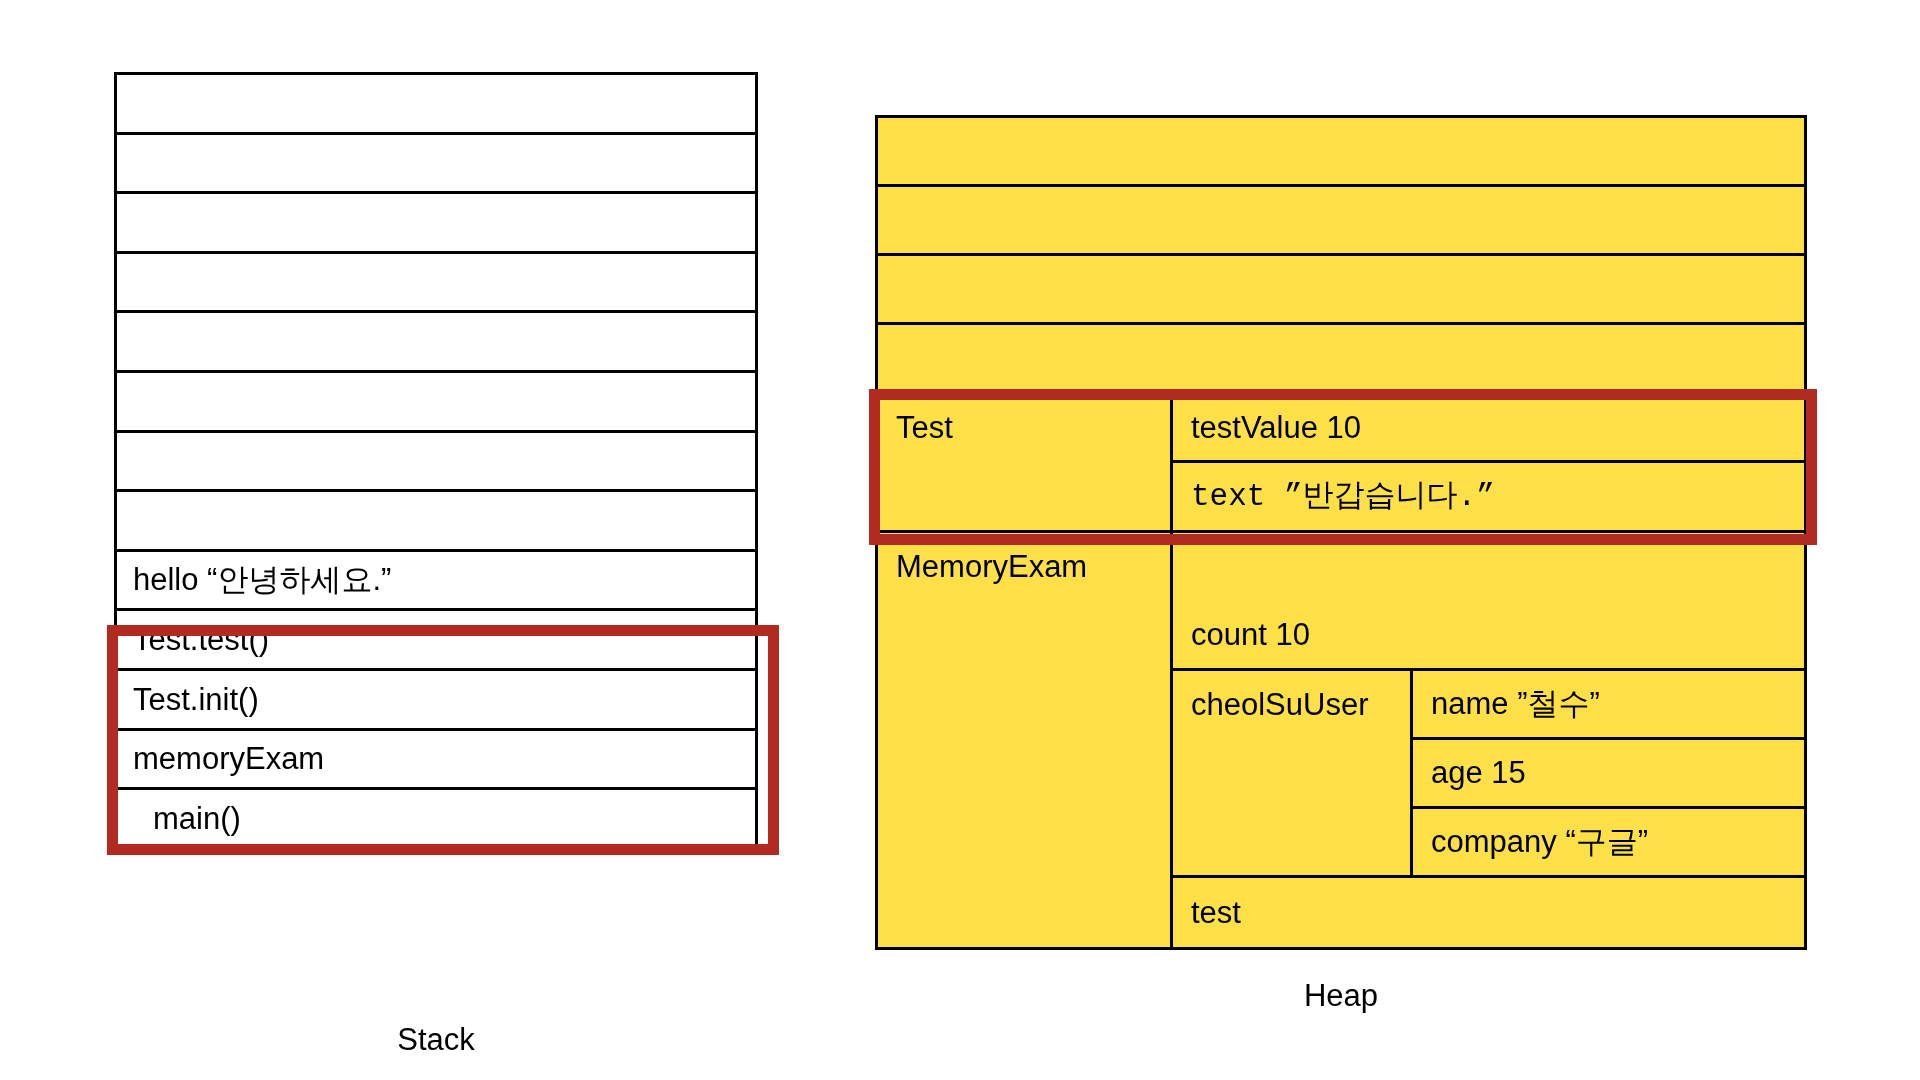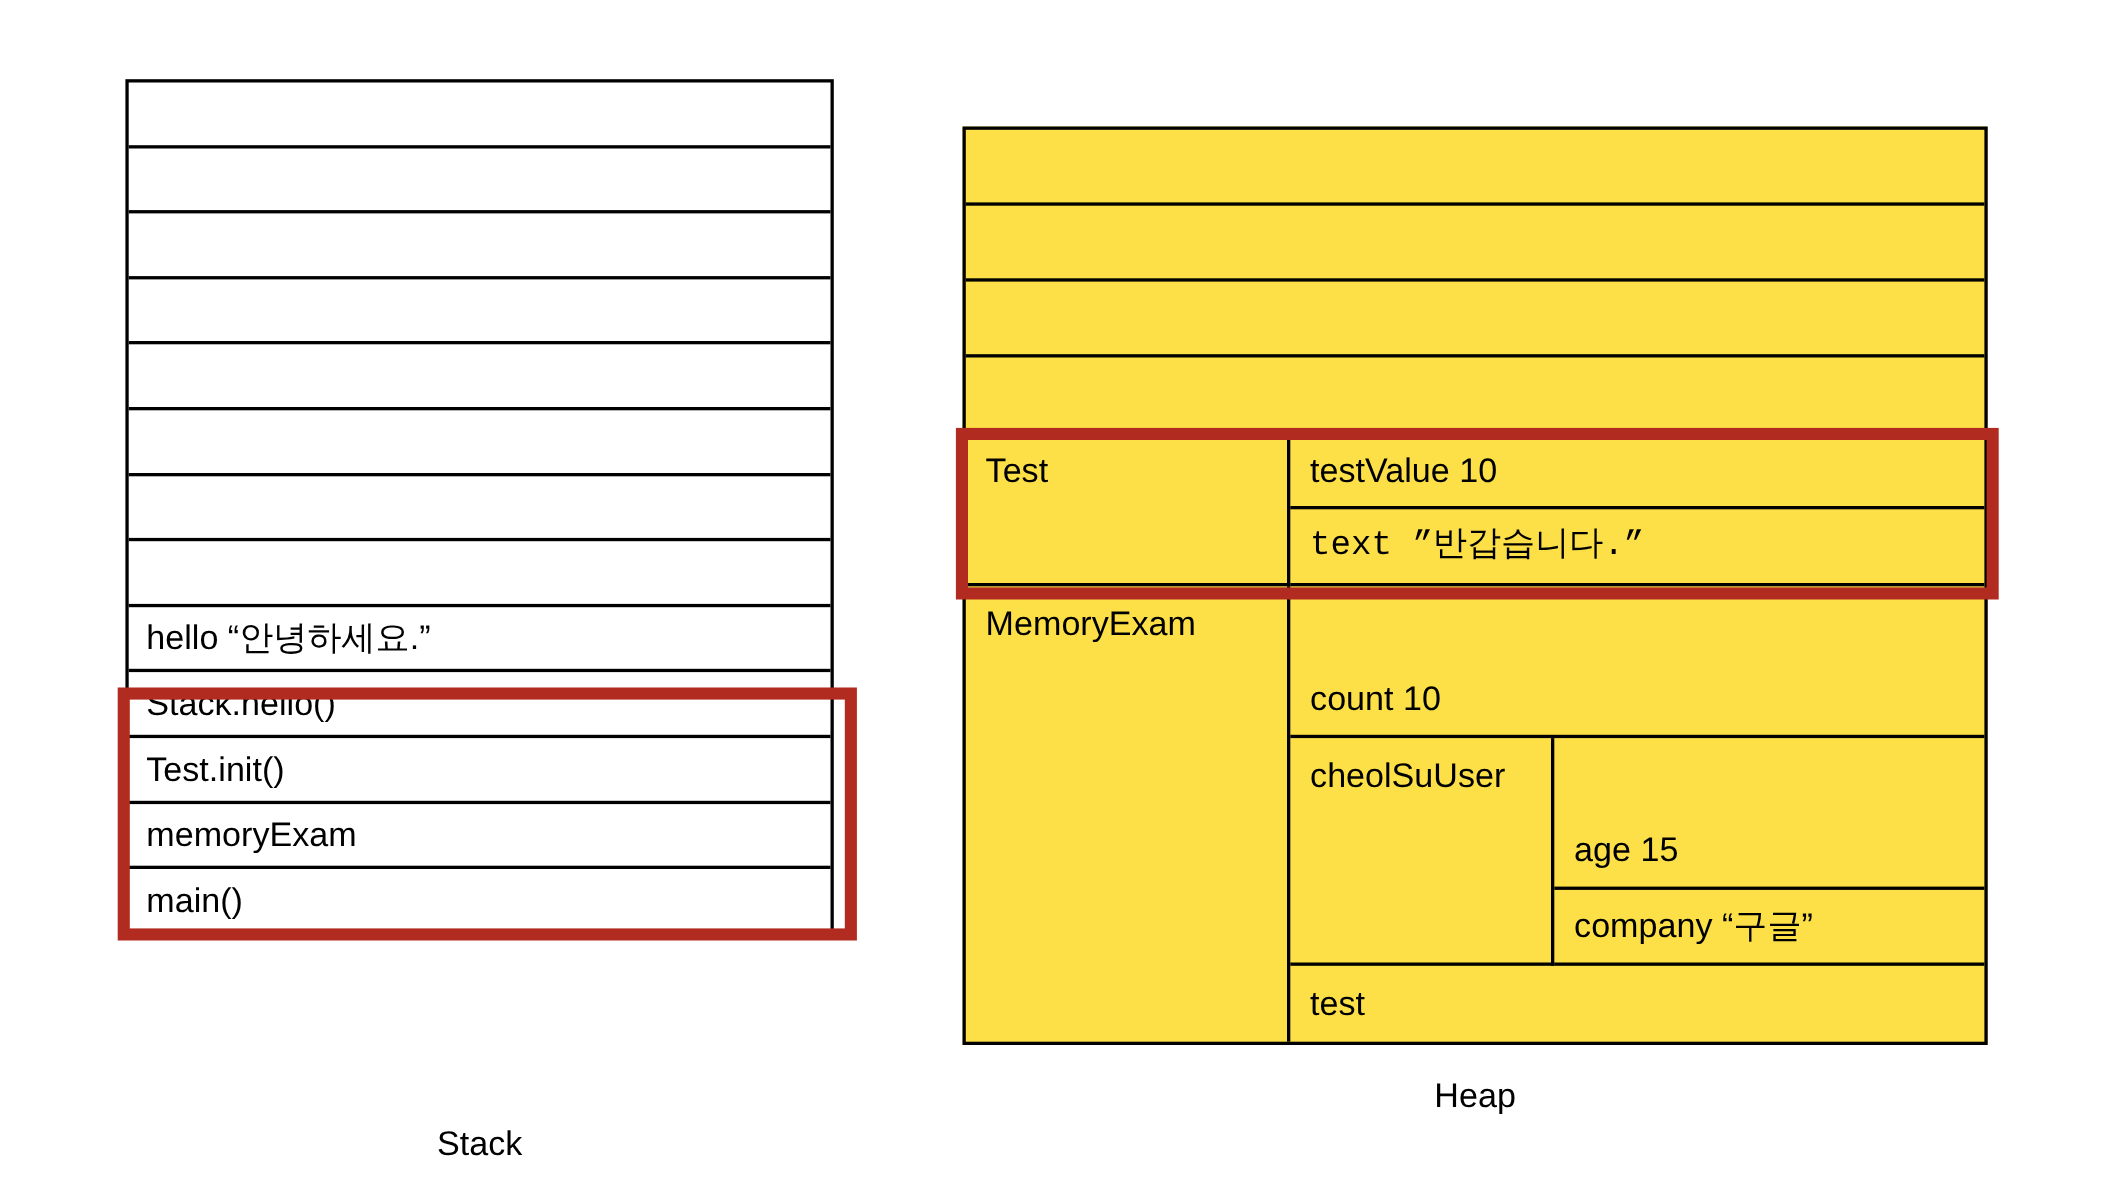--- a/index.html
+++ b/index.html
@@ -9,21 +9,21 @@
   
   .stack-table {
     position:absolute; left:114px; top:72px; width:644px; height:778px;
     border:3px solid #000; display:flex; flex-direction:column; background:#fff;
   }
   .stack-row {
     flex:1; border-bottom:3px solid #000;
     display:flex; align-items:center; padding-left:16px;
     font-size:31px; line-height:1.15; white-space:nowrap;
   }
-  .stack-row:last-child { border-bottom:none; }
+  .stack-row:last-child { border-bottom:none;margin-left:20px; }
 
   
   .heap-table {
     position:absolute; left:875px; top:115px; width:932px; height:835px;
     border:3px solid #000; background:#fde047;
     display:grid;
     grid-template-columns:295px 240px 1fr;
     grid-template-rows:repeat(12, 1fr);
   }
   .hcell {
@@ -67,21 +67,21 @@
 <div class="stack-table">
   <div class="stack-row"></div>
   <div class="stack-row"></div>
   <div class="stack-row"></div>
   <div class="stack-row"></div>
   <div class="stack-row"></div>
   <div class="stack-row"></div>
   <div class="stack-row"></div>
   <div class="stack-row"></div>
   <div class="stack-row">hello “안녕하세요.”</div>
-  <div class="stack-row">Stack.hello()</div>
+  <div class="stack-row">Test.test()</div>
   <div class="stack-row">Test.init()</div>
   <div class="stack-row">memoryExam</div>
   <div class="stack-row">main()</div>
 </div>
 
 <div class="red-box red-box-stack"></div>
 
 <div class="caption stack-caption">Stack</div>
 
 <div class="heap-table">
@@ -91,20 +91,21 @@
   <div class="hcell bb he4"></div>
 
   <div class="hcell br bb top-align h-test-name">Test</div>
   <div class="hcell bb h-testvalue">testValue 10</div>
   <div class="hcell bb h-text">text ”반갑습니다.”</div>
 
   <div class="hcell br top-align h-mem-name">MemoryExam</div>
   <div class="hcell bb h-count">count 10</div>
 
   <div class="hcell br bb top-align h-cheol-name">cheolSuUser</div>
+  <div class="hcell bb h-name">name ”철수”</div>
   <div class="hcell bb h-age">age 15</div>
   <div class="hcell bb h-company">company “구글”</div>
 
   <div class="hcell h-testref">test</div>
 </div>
 
 <div class="red-box red-box-heap"></div>
 
 <div class="caption heap-caption">Heap</div>
 

